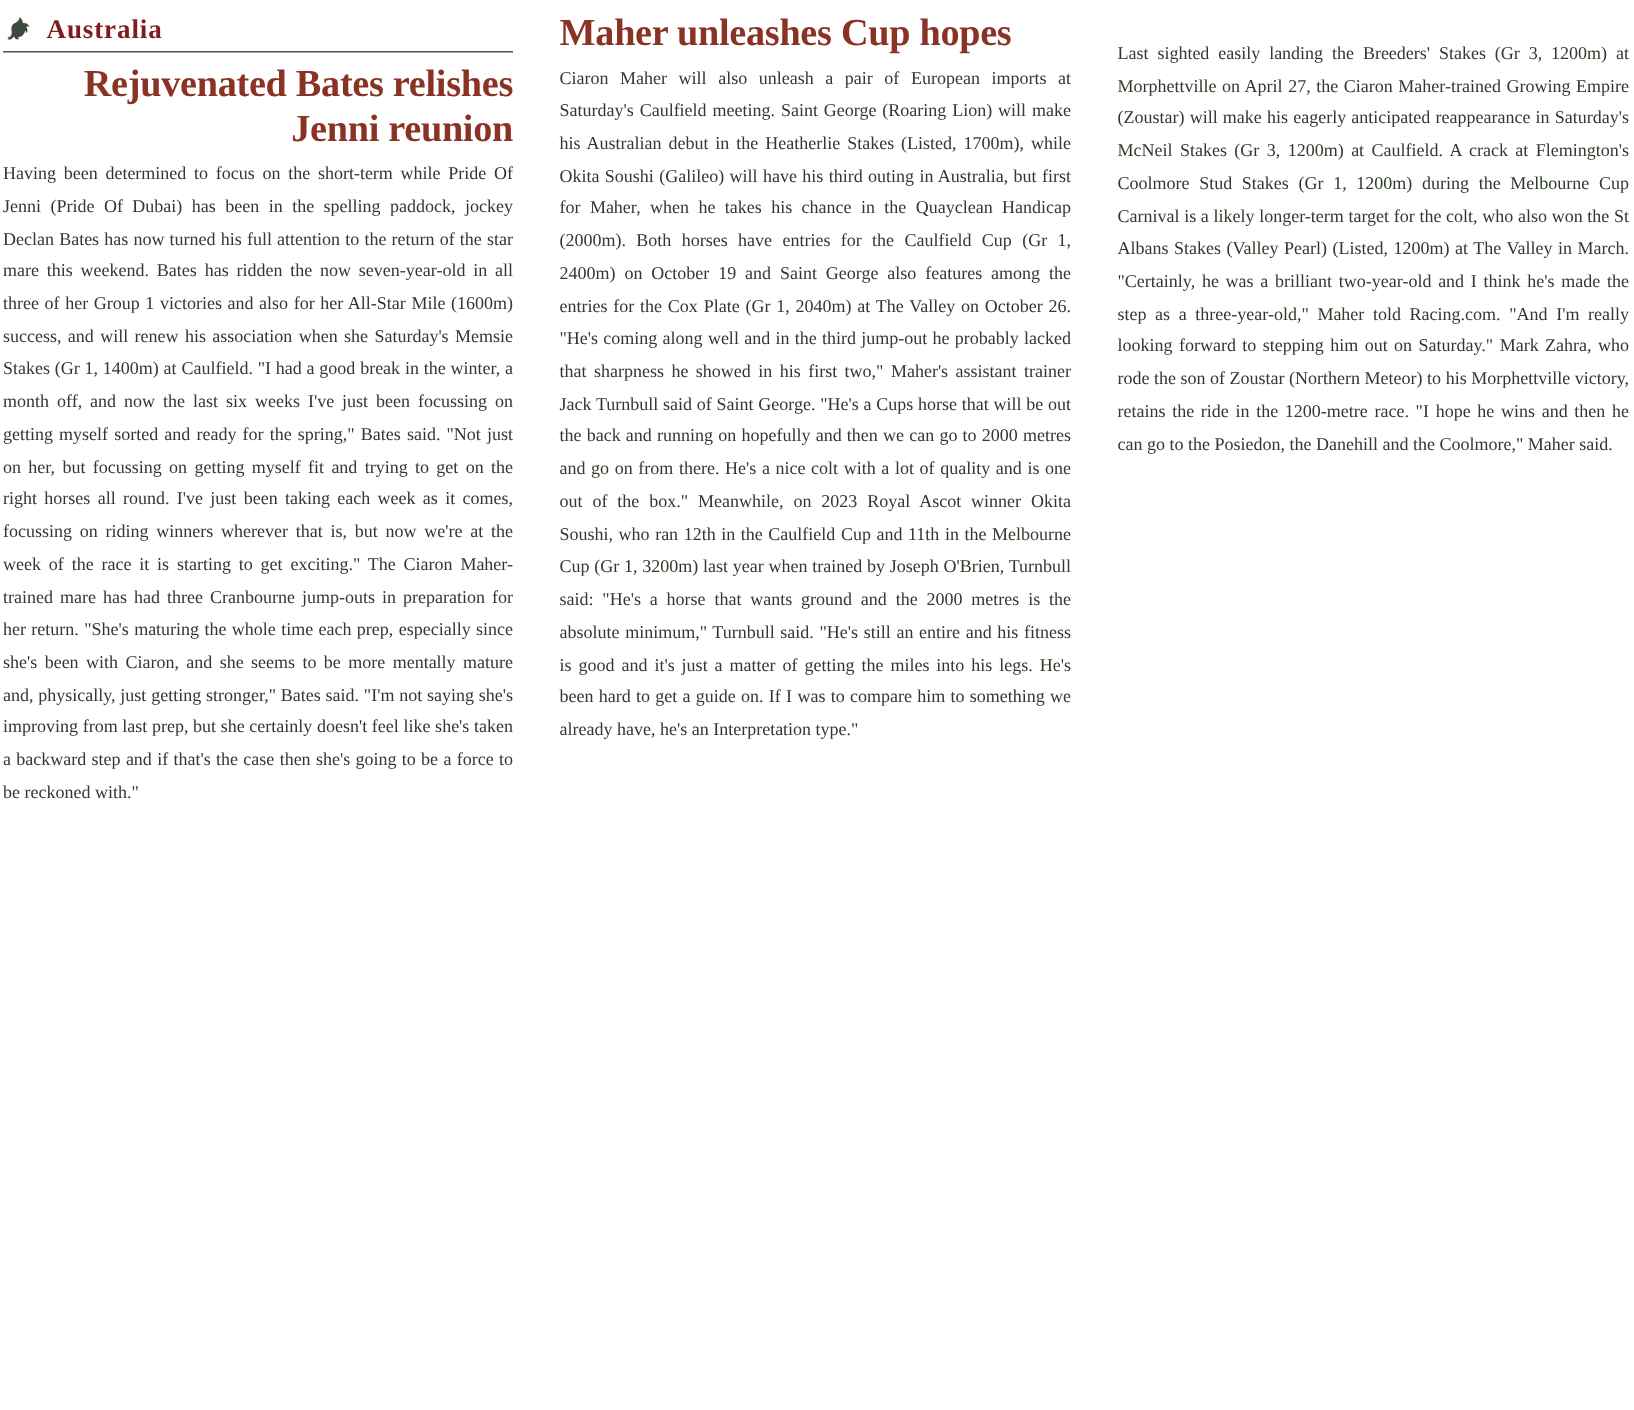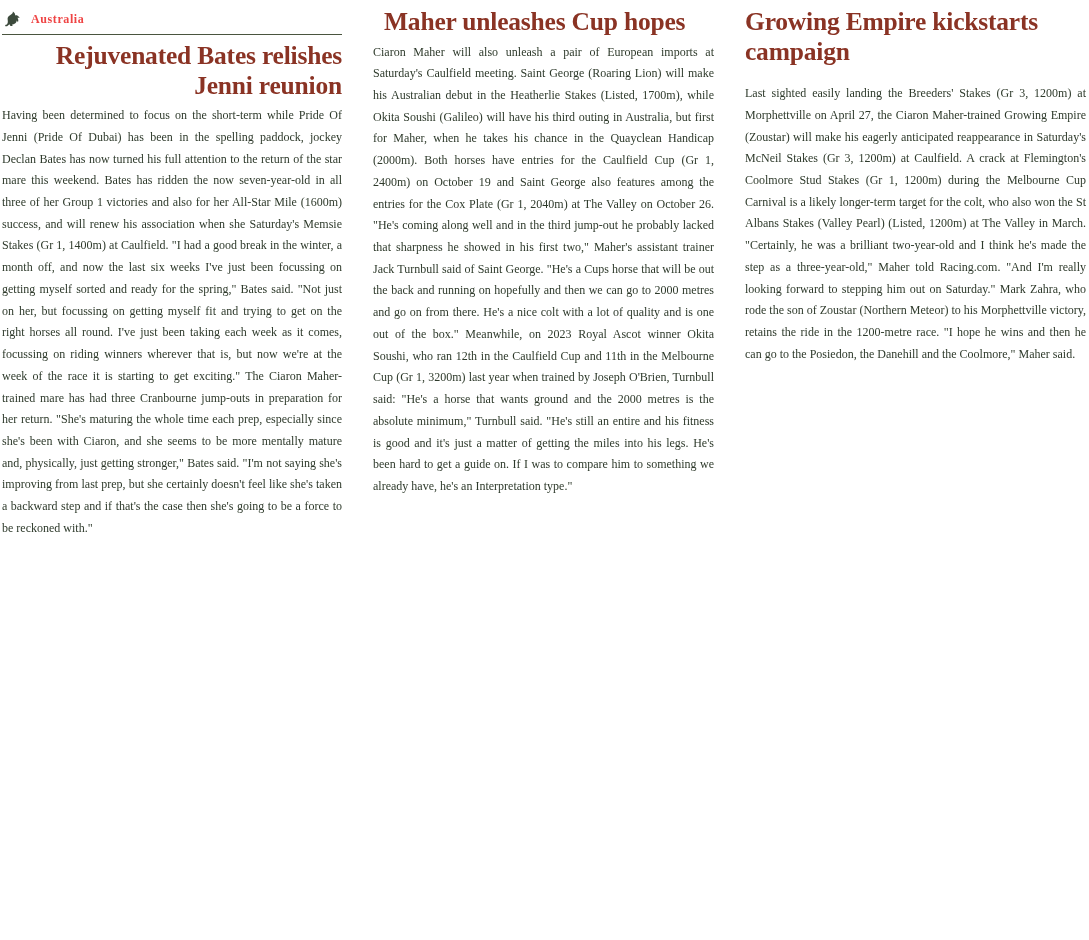--- a/index.html
+++ b/index.html
@@ -44,23 +44,23 @@
     height: 22px;
   }
   .kicker-icon {
     width: 22px;
     height: 18px;
     display: block;
   }
   .kicker-label {
     font-family: "Liberation Serif", serif;
     font-weight: bold;
-    font-size: 12px;
+    font-size: 18px;
     letter-spacing: 0.6px;
-    color: #ef4444;
+    color: #7f1d1d;
   }
   .kicker-rule {
     border: 0;
     border-top: 1.6px solid #4a553f;
     margin: 1px 0 6px 0;
     width: 100%;
   }
 
   .headline {
     font-family: "Liberation Serif", serif;
@@ -79,21 +79,21 @@
     font-size: 12px;
     line-height: 1.81;
     text-align: justify;
     text-justify: inter-word;
     color: #2e3a2b;
     margin: 0;
     hyphens: none;
   }
   
   .col1 .headline { margin-top: 1px; text-align: right; }
-  .col2 .headline { margin-top: -1px; margin-left: 11px; }
+  .col2 .headline { margin-top: -1px; }
   .col3 .headline { margin-top: -1px; }
   .col2 .body-text { margin-top: 2px; }
   .col3 .body-text { margin-top: 17px; }
 </style>
 </head>
 <body>
 
 <div class="page">
   <div class="columns">
 
@@ -110,18 +110,17 @@
       <h2 class="headline">Rejuvenated Bates relishes Jenni reunion</h2>
       <div class="body-text">Having been determined to focus on the short-term while Pride Of Jenni (Pride Of Dubai) has been in the spelling paddock, jockey Declan Bates has now turned his full attention to the return of the star mare this weekend. Bates has ridden the now seven-year-old in all three of her Group 1 victories and also for her All-Star Mile (1600m) success, and will renew his association when she Saturday's Memsie Stakes (Gr 1, 1400m) at Caulfield. "I had a good break in the winter, a month off, and now the last six weeks I've just been focussing on getting myself sorted and ready for the spring," Bates said. "Not just on her, but focussing on getting myself fit and trying to get on the right horses all round. I've just been taking each week as it comes, focussing on riding winners wherever that is, but now we're at the week of the race it is starting to get exciting." The Ciaron Maher-trained mare has had three Cranbourne jump-outs in preparation for her return. "She's maturing the whole time each prep, especially since she's been with Ciaron, and she seems to be more mentally mature and, physically, just getting stronger," Bates said. "I'm not saying she's improving from last prep, but she certainly doesn't feel like she's taken a backward step and if that's the case then she's going to be a force to be reckoned with."</div>
     </div>
 
     <div class="column col2">
       <h2 class="headline">Maher unleashes Cup hopes</h2>
       <div class="body-text">Ciaron Maher will also unleash a pair of European imports at Saturday's Caulfield meeting. Saint George (Roaring Lion) will make his Australian debut in the Heatherlie Stakes (Listed, 1700m), while Okita Soushi (Galileo) will have his third outing in Australia, but first for Maher, when he takes his chance in the Quayclean Handicap (2000m). Both horses have entries for the Caulfield Cup (Gr 1, 2400m) on October 19 and Saint George also features among the entries for the Cox Plate (Gr 1, 2040m) at The Valley on October 26. "He's coming along well and in the third jump-out he probably lacked that sharpness he showed in his first two," Maher's assistant trainer Jack Turnbull said of Saint George. "He's a Cups horse that will be out the back and running on hopefully and then we can go to 2000 metres and go on from there. He's a nice colt with a lot of quality and is one out of the box." Meanwhile, on 2023 Royal Ascot winner Okita Soushi, who ran 12th in the Caulfield Cup and 11th in the Melbourne Cup (Gr 1, 3200m) last year when trained by Joseph O'Brien, Turnbull said: "He's a horse that wants ground and the 2000 metres is the absolute minimum," Turnbull said. "He's still an entire and his fitness is good and it's just a matter of getting the miles into his legs. He's been hard to get a guide on. If I was to compare him to something we already have, he's an Interpretation type."</div>
     </div>
 
     <div class="column col3">
-      <h2 class="headline">Growing Empire kickstarts campaign</h2>
       <div class="body-text">Last sighted easily landing the Breeders' Stakes (Gr 3, 1200m) at Morphettville on April 27, the Ciaron Maher-trained Growing Empire (Zoustar) will make his eagerly anticipated reappearance in Saturday's McNeil Stakes (Gr 3, 1200m) at Caulfield. A crack at Flemington's Coolmore Stud Stakes (Gr 1, 1200m) during the Melbourne Cup Carnival is a likely longer-term target for the colt, who also won the St Albans Stakes (Valley Pearl) (Listed, 1200m) at The Valley in March. "Certainly, he was a brilliant two-year-old and I think he's made the step as a three-year-old," Maher told Racing.com. "And I'm really looking forward to stepping him out on Saturday." Mark Zahra, who rode the son of Zoustar (Northern Meteor) to his Morphettville victory, retains the ride in the 1200-metre race. "I hope he wins and then he can go to the Posiedon, the Danehill and the Coolmore," Maher said.</div>
     </div>
 
   </div>
 </div>
 
 </body></html>

